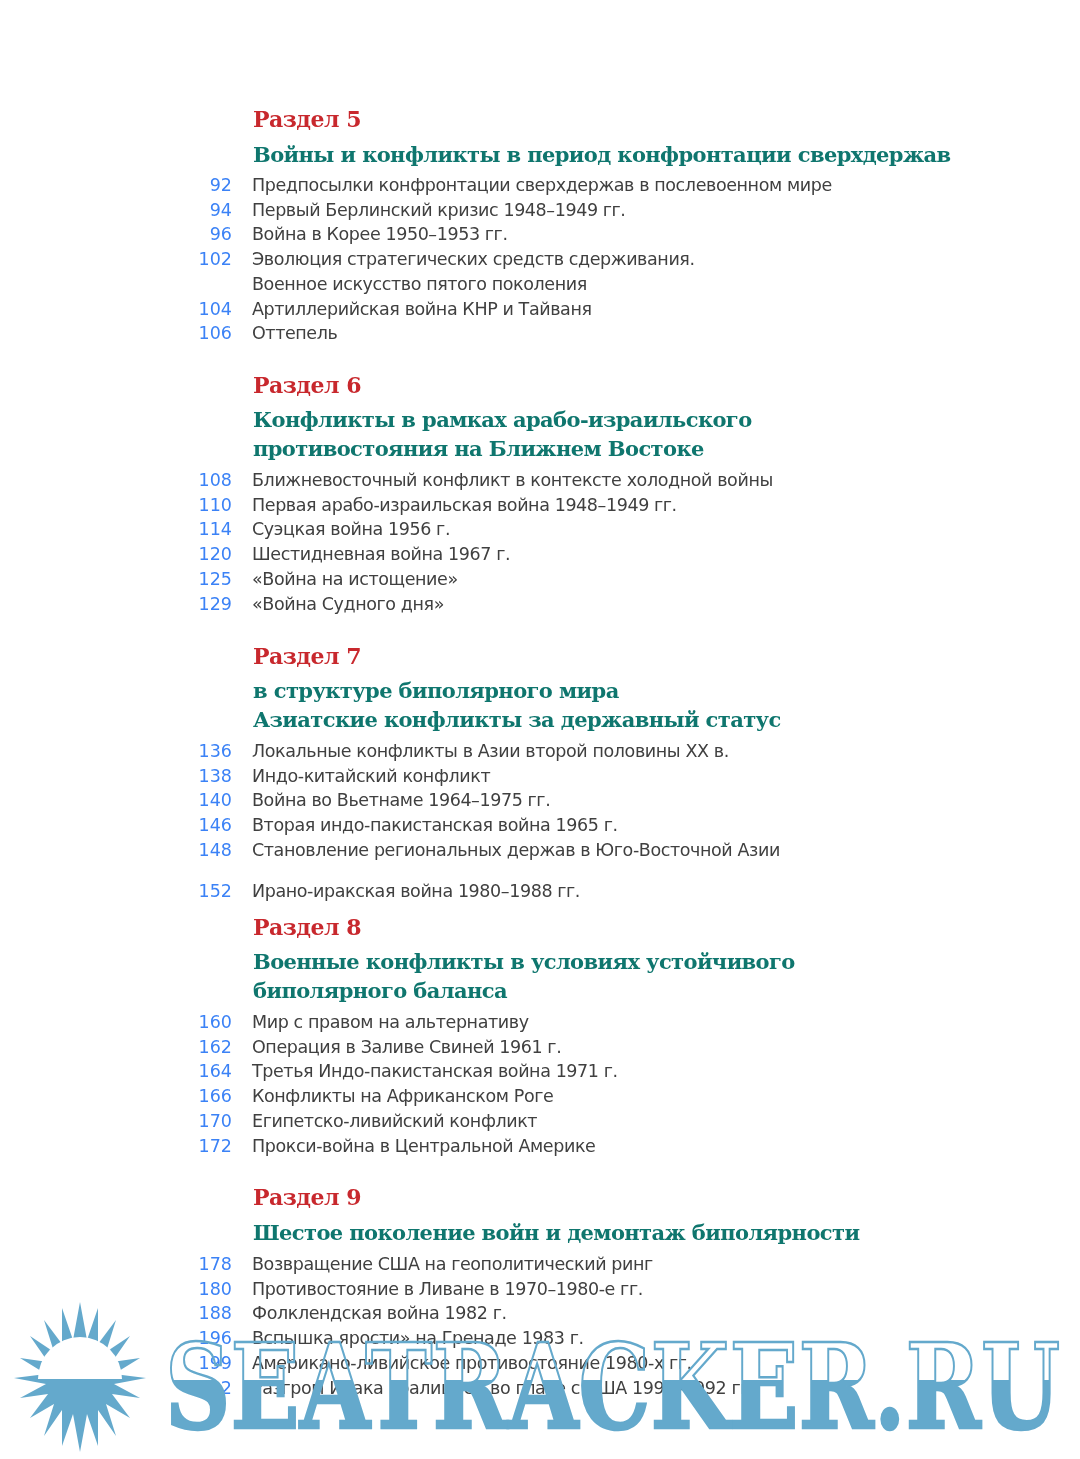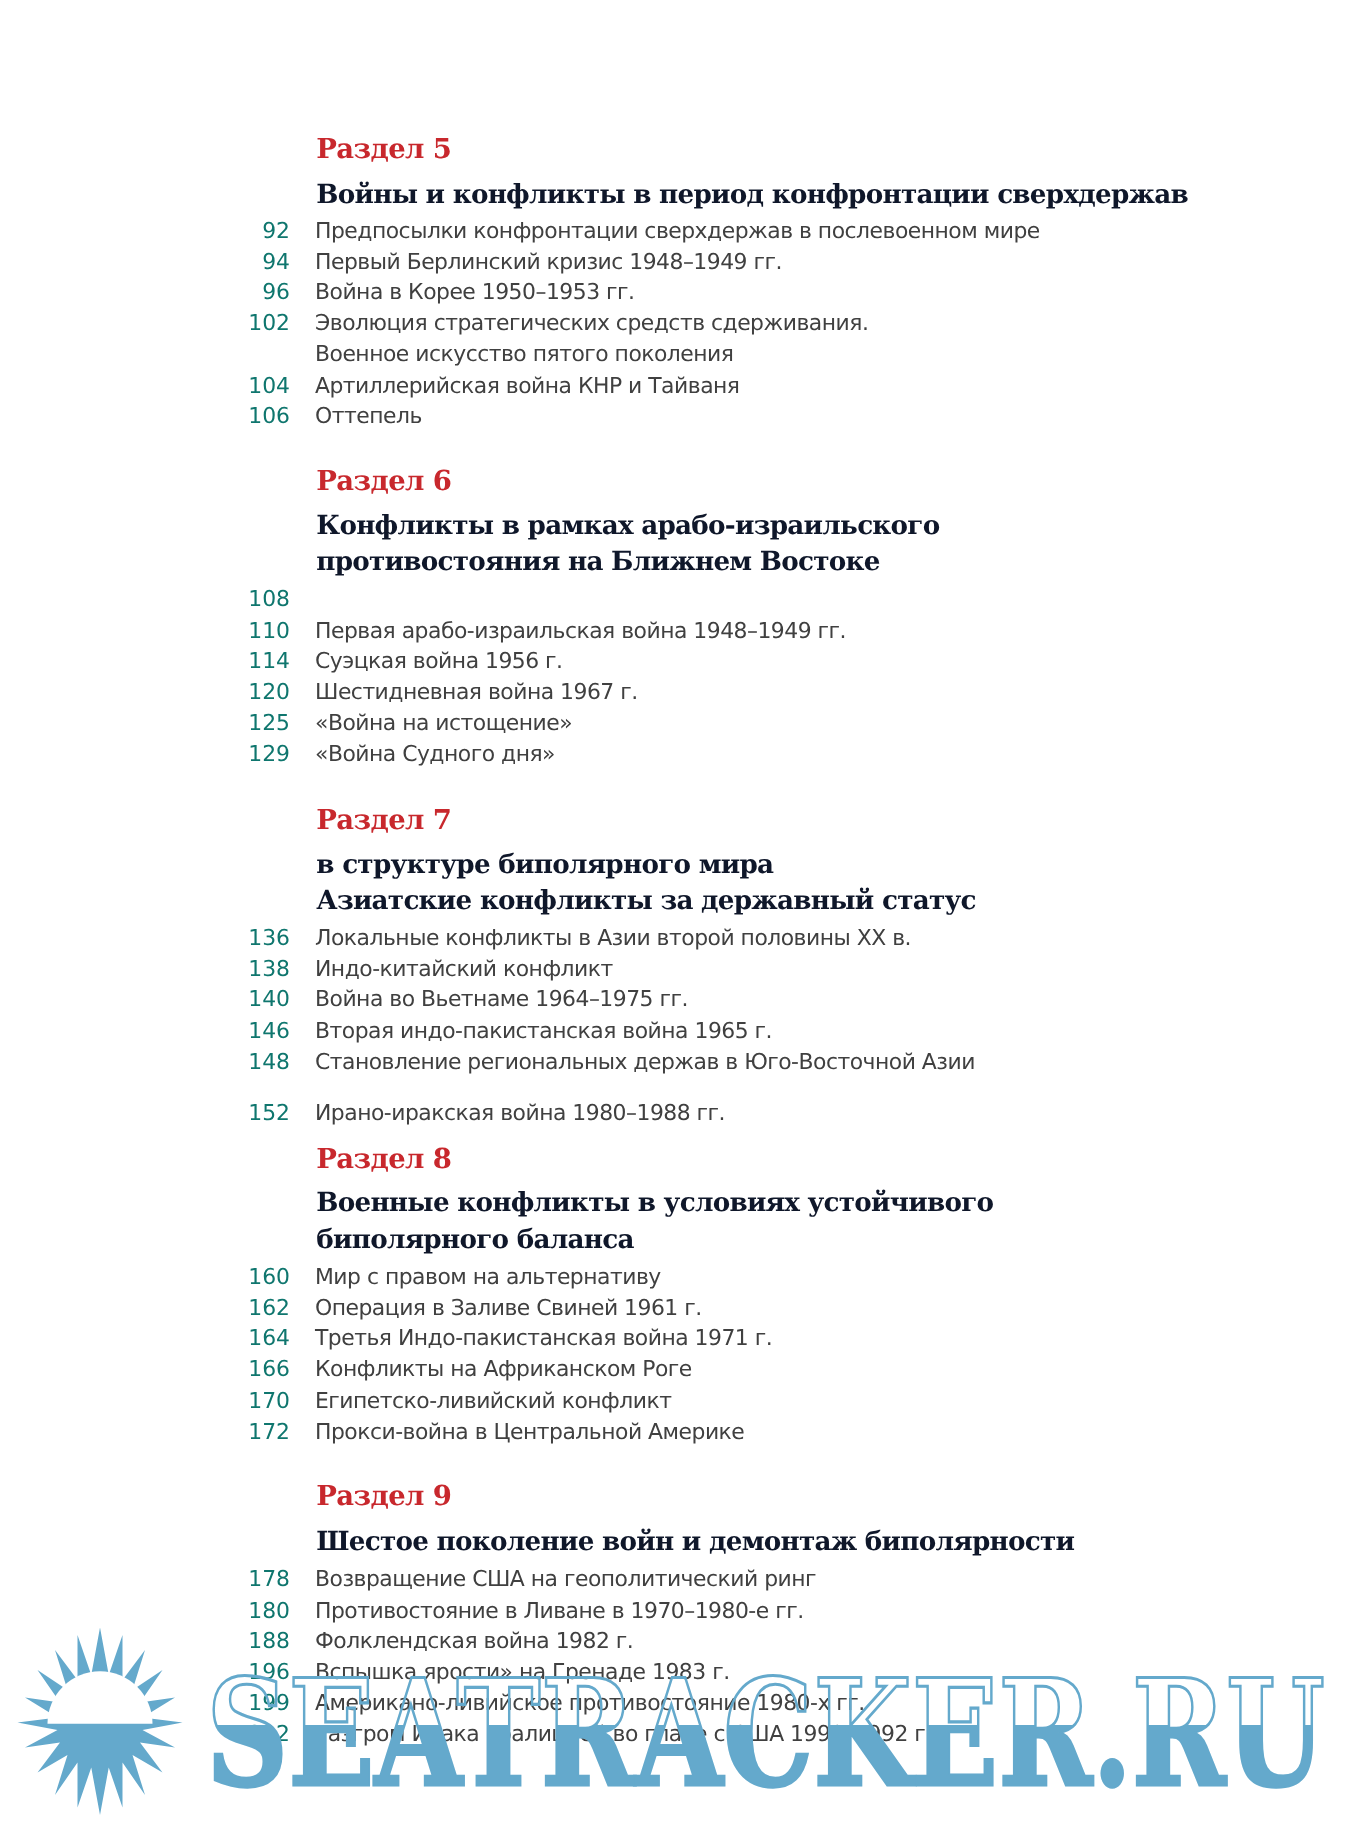--- a/index.html
+++ b/index.html
@@ -10,28 +10,28 @@
   .page { position: absolute; left: 0; top: 0; width: 1080px; height: 1459px; }
   .section { position: absolute; left: 0; width: 1080px; }
   .sec-label {
     position: absolute; left: 253px;
     font-family: "DejaVu Serif", serif; font-weight: bold; font-size: 22px;
     color: #c8282d; letter-spacing: -0.5px; white-space: nowrap;
   }
   .sec-title {
     position: absolute; left: 253px;
     font-family: "DejaVu Serif", serif; font-weight: bold; font-size: 21px;
-    line-height: 29px; color: #0f172a; letter-spacing: -0.6px; white-space: nowrap;
+    line-height: 29px; color: #0f766e; letter-spacing: -0.6px; white-space: nowrap;
   }
   .sec-title span { display: block; }
   .entries { position: absolute; left: 0; width: 1080px; }
   .entry { position: absolute; left: 0; height: 24px; width: 1080px; white-space: nowrap; }
   .entry .num {
     position: absolute; left: 172px; width: 60px; text-align: right;
-    font-size: 17.5px; line-height: 24px; color: #0f766e;
+    font-size: 17.5px; line-height: 24px; color: #3b82f6;
   }
   .entry .txt {
     position: absolute; left: 252px;
     font-size: 17.5px; line-height: 24px; color: #404040; letter-spacing: -0.4px;
   }
   .watermark { position: absolute; left: 0; top: 1290px; width: 1012px; height: 169px; pointer-events: none; }
 </style>
 </head>
 <body>
 
@@ -75,20 +75,21 @@
 
   <div class="section" style="top:0;">
     <div class="sec-label" style="top:372px;">Раздел 6</div>
     <div class="sec-title" style="top:405px;">
       <span>Конфликты в рамках арабо-израильского</span>
       <span>противостояния на Ближнем Востоке</span>
     </div>
     <div class="entries" style="top:468px;">
       <div class="entry" style="top:0px;">
           <span class="num">108</span>
+          <span class="txt">Ближневосточный конфликт в контексте холодной войны</span>
         </div>
       <div class="entry" style="top:24.7px;">
           <span class="num">110</span>
           <span class="txt">Первая арабо-израильская война 1948–1949 гг.</span>
         </div>
       <div class="entry" style="top:49.4px;">
           <span class="num">114</span>
           <span class="txt">Суэцкая война 1956 г.</span>
         </div>
       <div class="entry" style="top:74.1px;">

